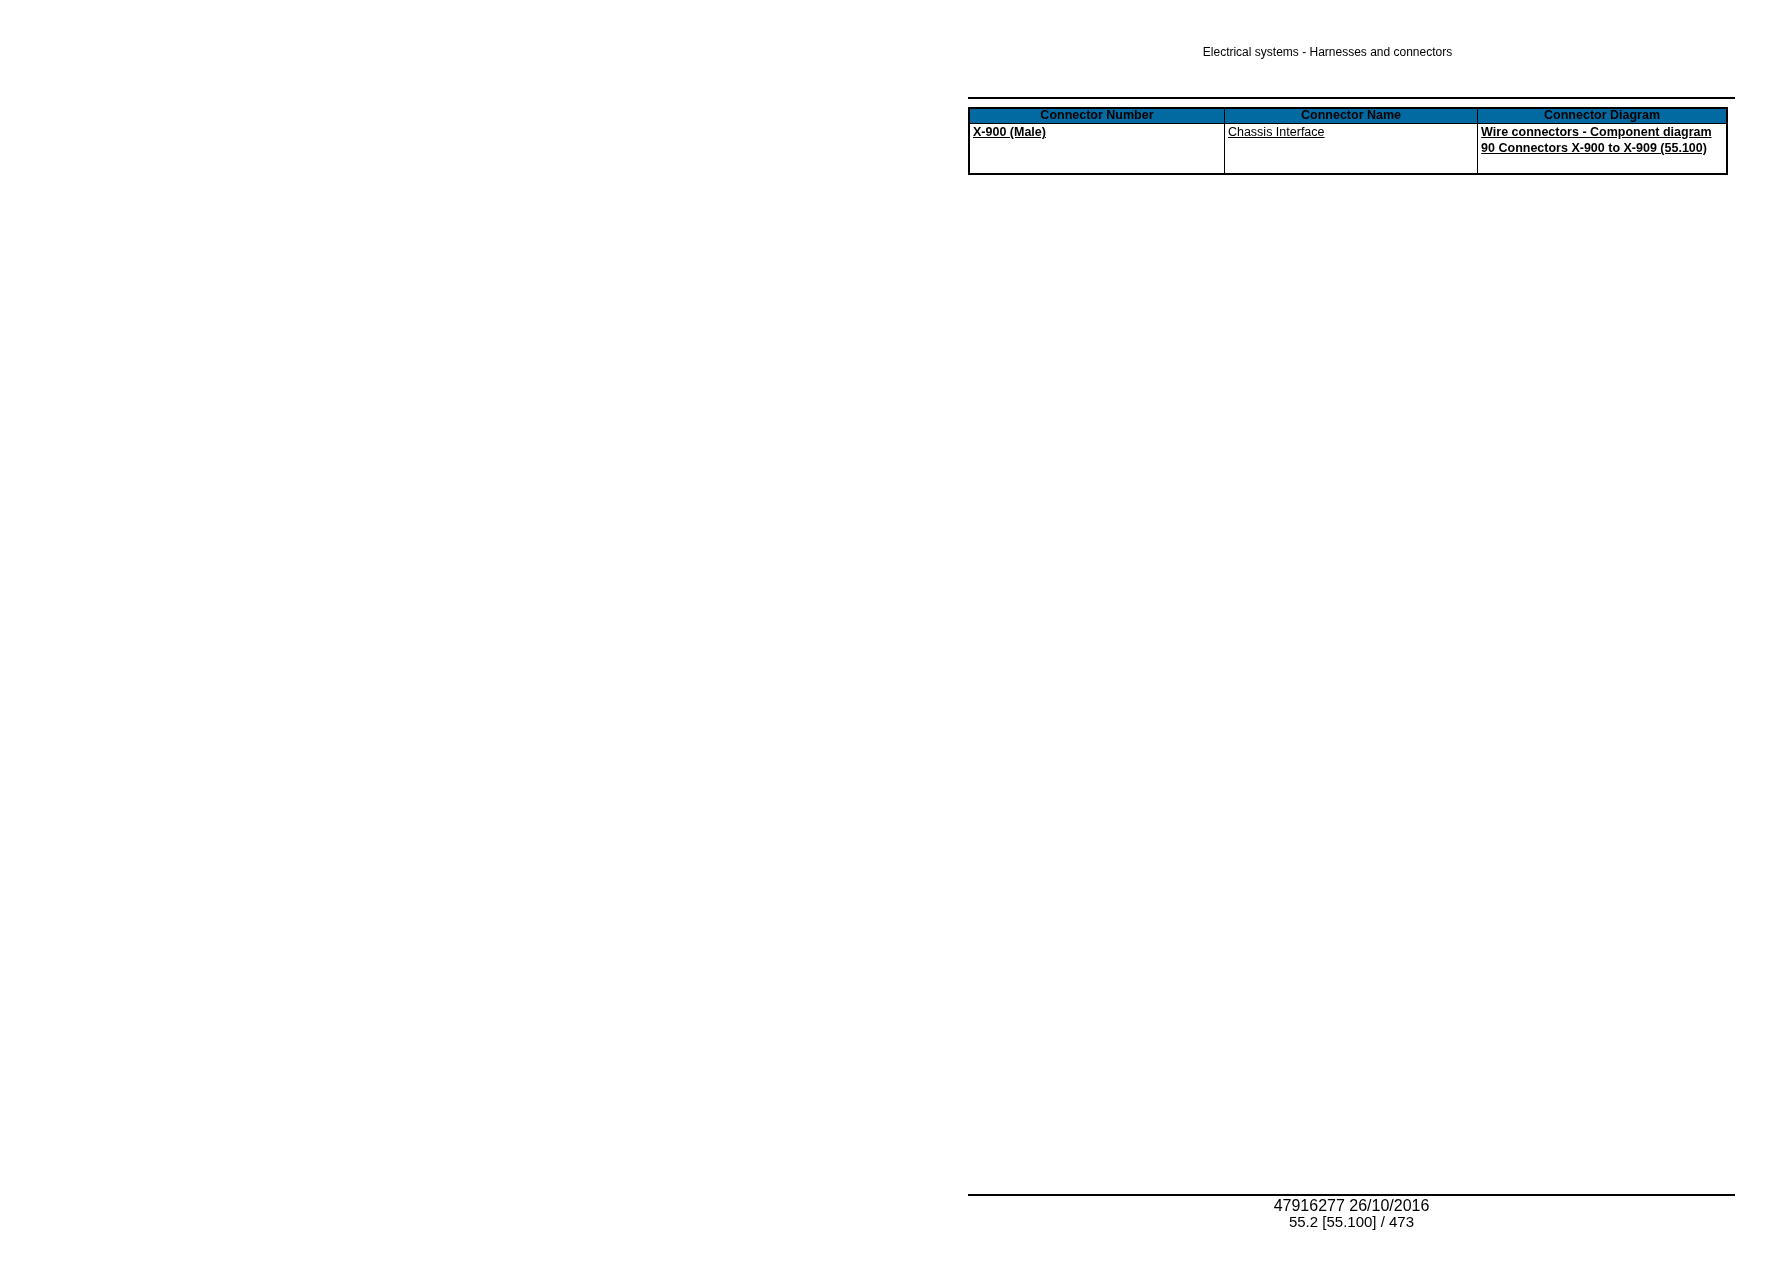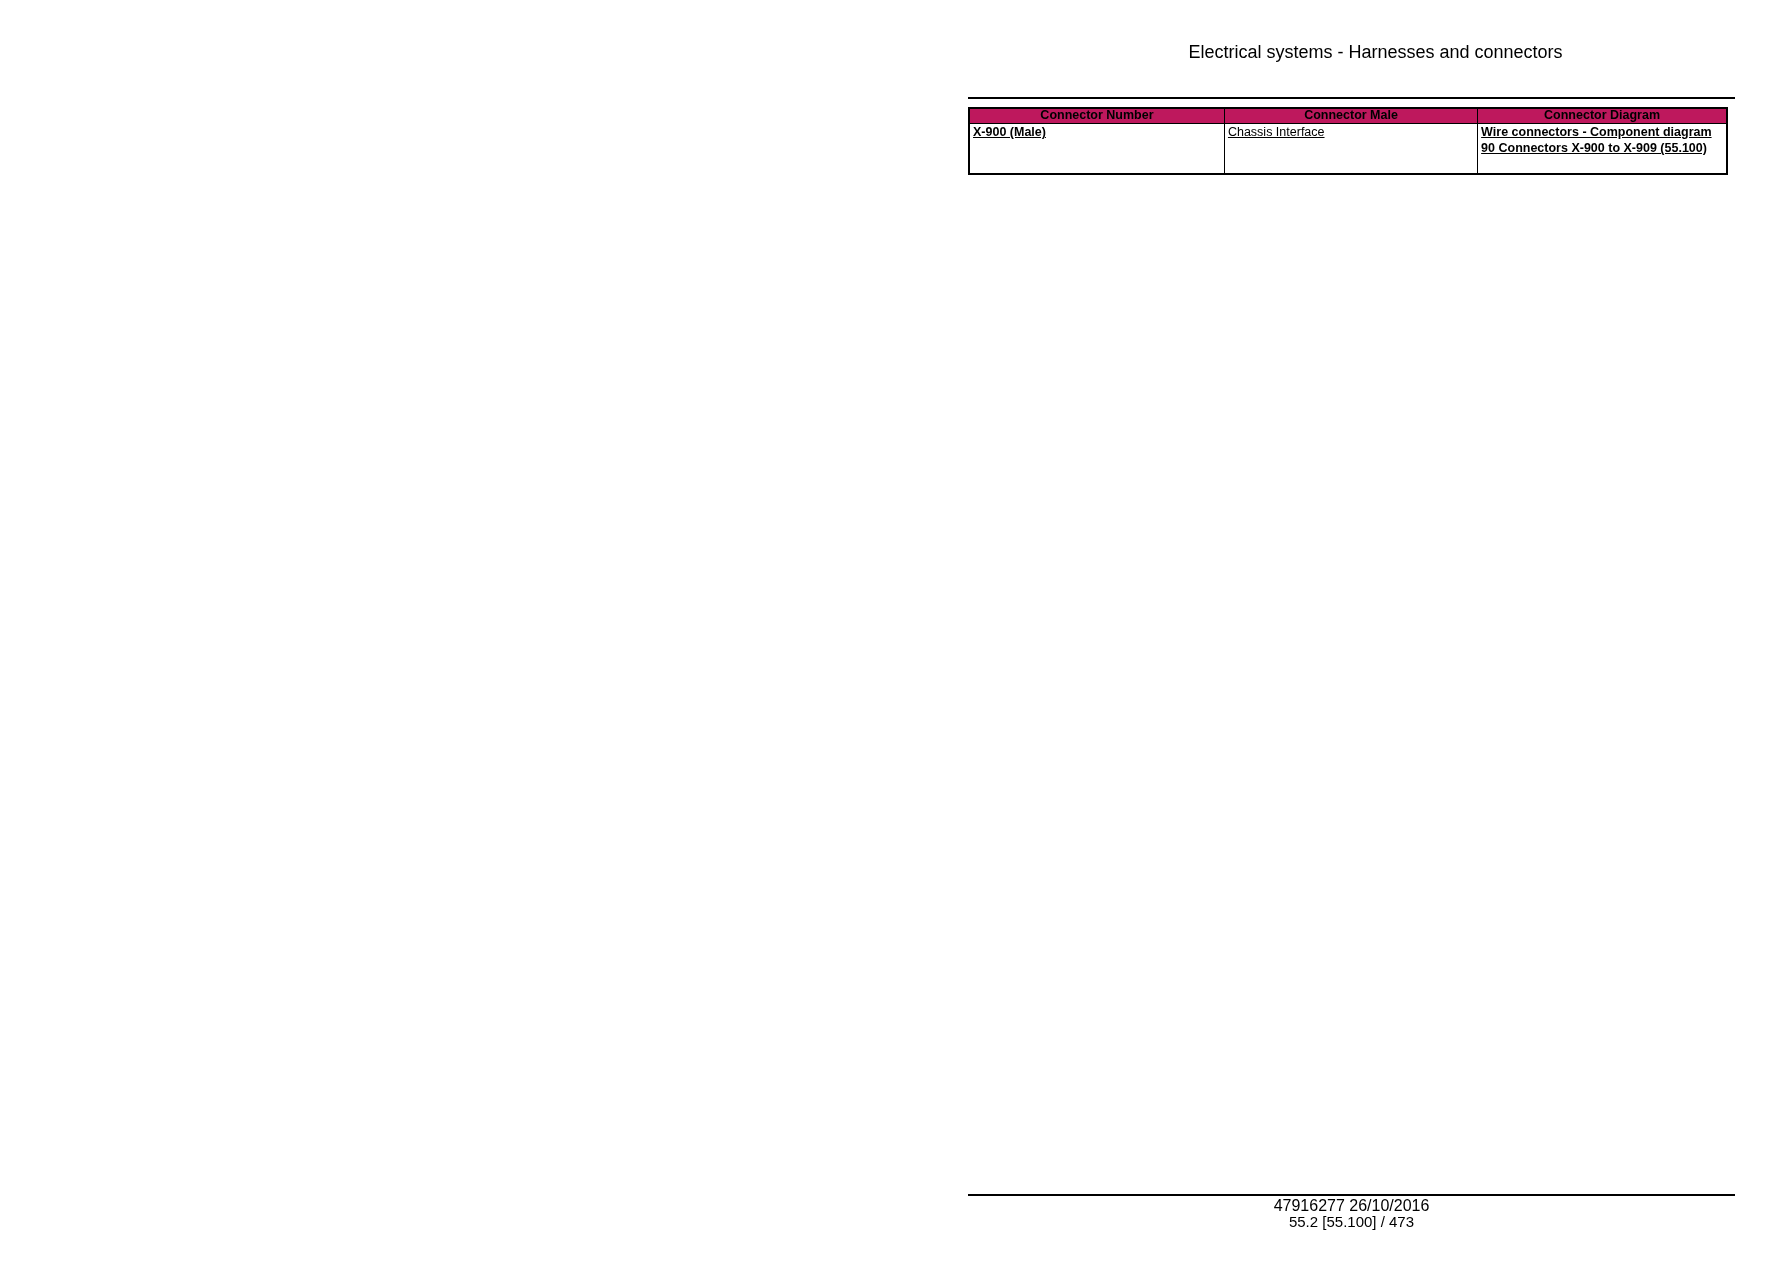--- a/index.html
+++ b/index.html
@@ -12,24 +12,24 @@
     width: 1785px;
     height: 1263px;
     background: #ffffff;
     color: #000000;
     font-family: "Liberation Sans", sans-serif;
     overflow: hidden;
   }
   .header-title {
     position: absolute;
     top: 44px;
-    left: 992px;
+    left: 944px;
     width: 767px;
     text-align: center;
-    font-size: 18px;
+    font-size: 12px;
     line-height: 16px;
   }
   .rule {
     position: absolute;
     left: 968px;
     width: 767px;
     height: 2px;
     background: #000000;
   }
   .rule-top { top: 97px; }
@@ -50,21 +50,21 @@
   table.connector-table td {
     border: 1px solid #000000;
     font-size: 12.5px;
     vertical-align: top;
     overflow: hidden;
   }
   table.connector-table {
     border: 2px solid #000000;
   }
   table.connector-table th {
-    background: #be185d;
+    background: #0369a1;
     font-weight: bold;
     text-align: center;
     height: 14px;
     line-height: 13px;
     padding: 0 11px;
   }
   table.connector-table td {
     padding: 1px 3px;
     line-height: 15.5px;
     text-align: left;
@@ -106,21 +106,21 @@
 
   <table class="connector-table">
     <colgroup>
       <col class="c1">
         <col class="c2">
         <col class="c3">
     </colgroup>
     <thead>
       <tr>
         <th>Connector Number</th>
-        <th>Connector Male</th>
+        <th>Connector Name</th>
         <th>Connector Diagram</th>
       </tr>
     </thead>
     <tbody>
       <tr class="row-3">
         <td class="cell-number">X-900 (Male)</td>
         <td class="cell-name">Chassis Interface</td>
         <td class="cell-diagram">Wire connectors - Component diagram 90 Connectors X-900 to X-909 (55.100)</td>
       </tr>
     </tbody>

